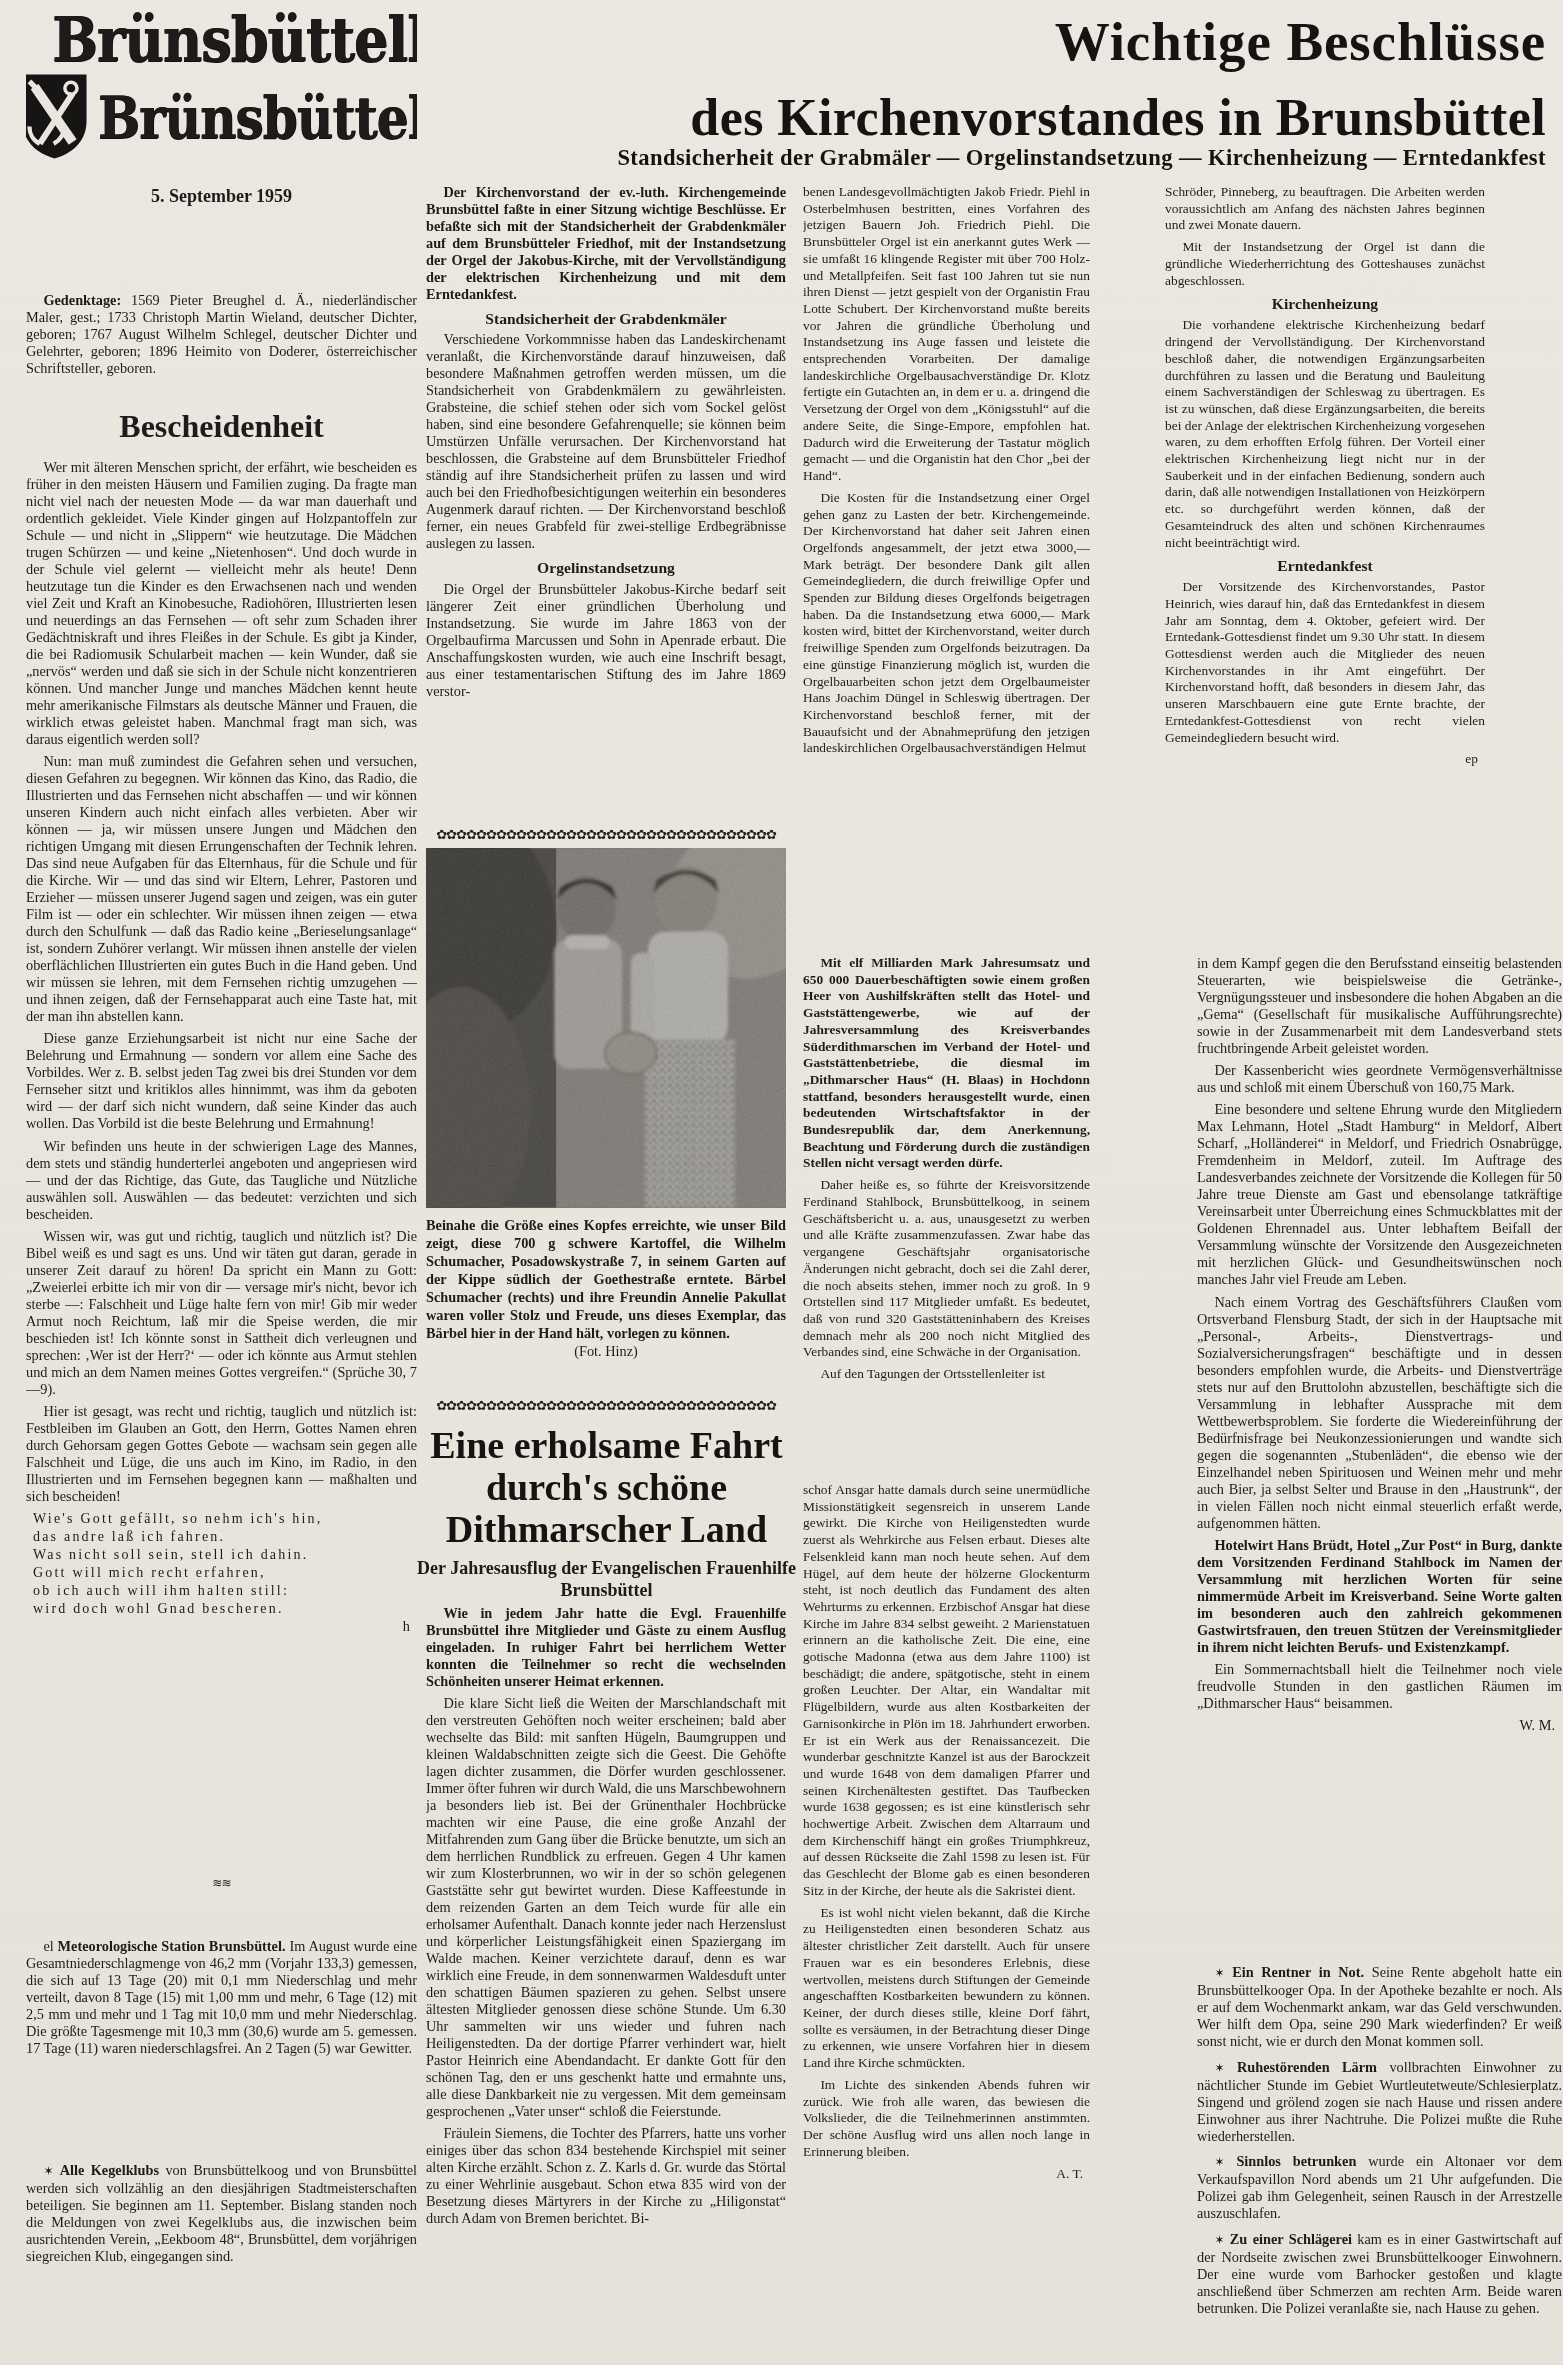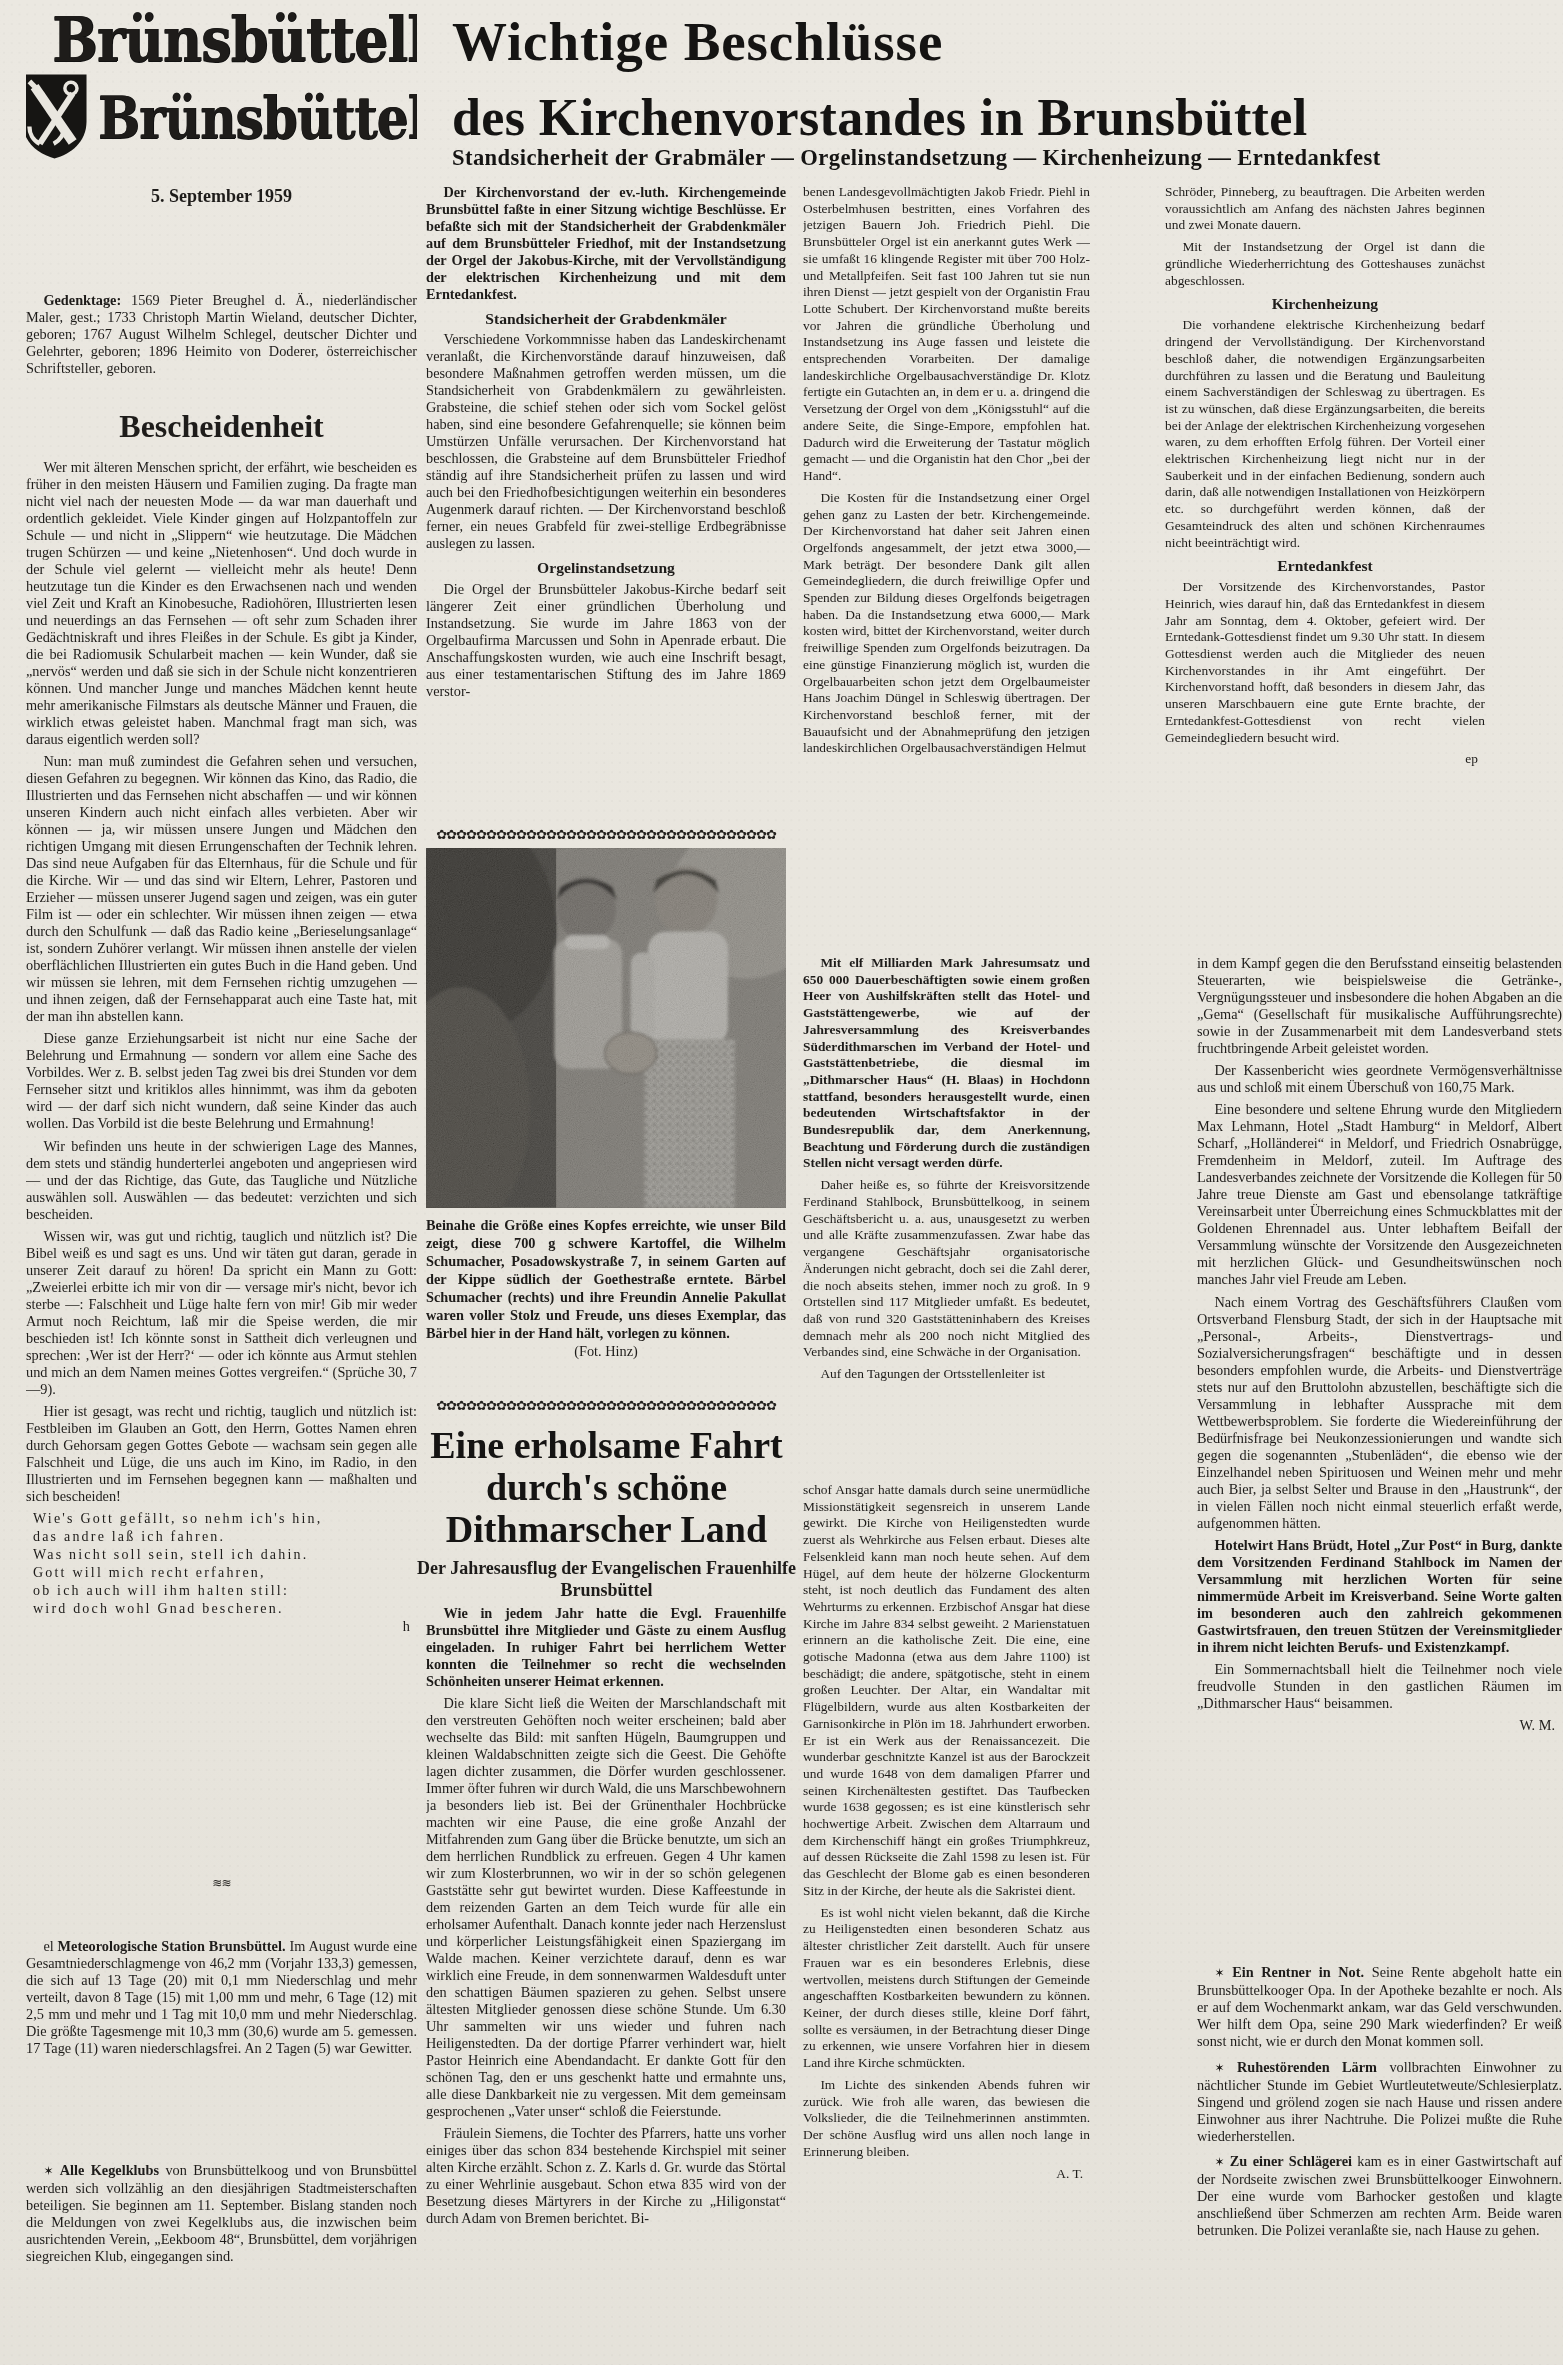--- a/index.html
+++ b/index.html
@@ -25,21 +25,21 @@
   
   .masthead{line-height:1;}
   .mast1{font-family:"DejaVu Serif",serif;font-weight:900;font-size:54px;letter-spacing:-0.9px;
          text-align:center;transform:scaleY(1.15);margin-left:26px;
          text-shadow:0.9px 0 0 #111,0 0.9px 0 #111;}
   .mast2row{display:flex;align-items:center;justify-content:center;margin-top:5.2px;gap:5.2px;}
   .mast2{font-family:"DejaVu Serif",serif;font-weight:900;font-size:50px;letter-spacing:-0.9px;
          transform:scaleY(1.15);text-shadow:0.9px 0 0 #111,0 0.9px 0 #111;}
   .dateline{font-weight:bold;font-size:18px;text-align:center;}
   
-  .mainhead{text-align:left;font-weight:bold;color:#151413;}
+  .mainhead{text-align:right;font-weight:bold;color:#151413;}
   .mh1{font-size:55px;line-height:56px;letter-spacing:0.9px;}
   .mh2{font-size:52px;line-height:57px;letter-spacing:0.4px;margin-top:19px;}
   .deck{font-size:22.6px;font-weight:bold;margin-top:10.4px;letter-spacing:0.4px;}
   .h2big{font-weight:bold;text-align:center;font-size:40px;line-height:43px;color:#151413;}
   .h2sub{font-weight:bold;text-align:center;font-size:20px;line-height:24px;margin-top:7px;}
   .h3big{font-weight:bold;text-align:center;font-size:38px;line-height:42px;color:#151413;}
   .h3sub{font-weight:bold;text-align:center;font-size:18px;line-height:22px;margin-top:7px;}
   .essay-title{font-weight:bold;text-align:center;font-size:32px;}
   .verse{font-size:14px;line-height:18px;letter-spacing:2.2px;margin-left:7px;}
   .verse .vline{white-space:nowrap;}
@@ -240,18 +240,22 @@
     <p style="text-indent:17.4px;">
       <span class="star">✶</span>
       <b>Ein Rentner in Not.</b>
       <span>Seine Rente abgeholt hatte ein Brunsbüttelkooger Opa. In der Apotheke bezahlte er noch. Als er auf dem Wochenmarkt ankam, war das Geld verschwunden. Wer hilft dem Opa, seine 290 Mark wiederfinden? Er weiß sonst nicht, wie er durch den Monat kommen soll.</span></p>
     <p style="text-indent:17.4px;">
       <span class="star">✶</span>
       <b>Ruhestörenden Lärm</b>
       <span>vollbrachten Einwohner zu nächtlicher Stunde im Gebiet Wurtleutetweute/Schlesierplatz. Singend und grölend zogen sie nach Hause und rissen andere Einwohner aus ihrer Nachtruhe. Die Polizei mußte die Ruhe wiederherstellen.</span></p>
     <p style="text-indent:17.4px;">
       <span class="star">✶</span>
+      <b>Sinnlos betrunken</b>
+      <span>wurde ein Altonaer vor dem Verkaufspavillon Nord abends um 21 Uhr aufgefunden. Die Polizei gab ihm Gelegenheit, seinen Rausch in der Arrestzelle auszuschlafen.</span></p>
+    <p style="text-indent:17.4px;">
+      <span class="star">✶</span>
       <b>Zu einer Schlägerei</b>
       <span>kam es in einer Gastwirtschaft auf der Nordseite zwischen zwei Brunsbüttelkooger Einwohnern. Der eine wurde vom Barhocker gestoßen und klagte anschließend über Schmerzen am rechten Arm. Beide waren betrunken. Die Polizei veranlaßte sie, nach Hause zu gehen.</span></p>
   </div>
 
 </div>
 
 
 </body></html>

